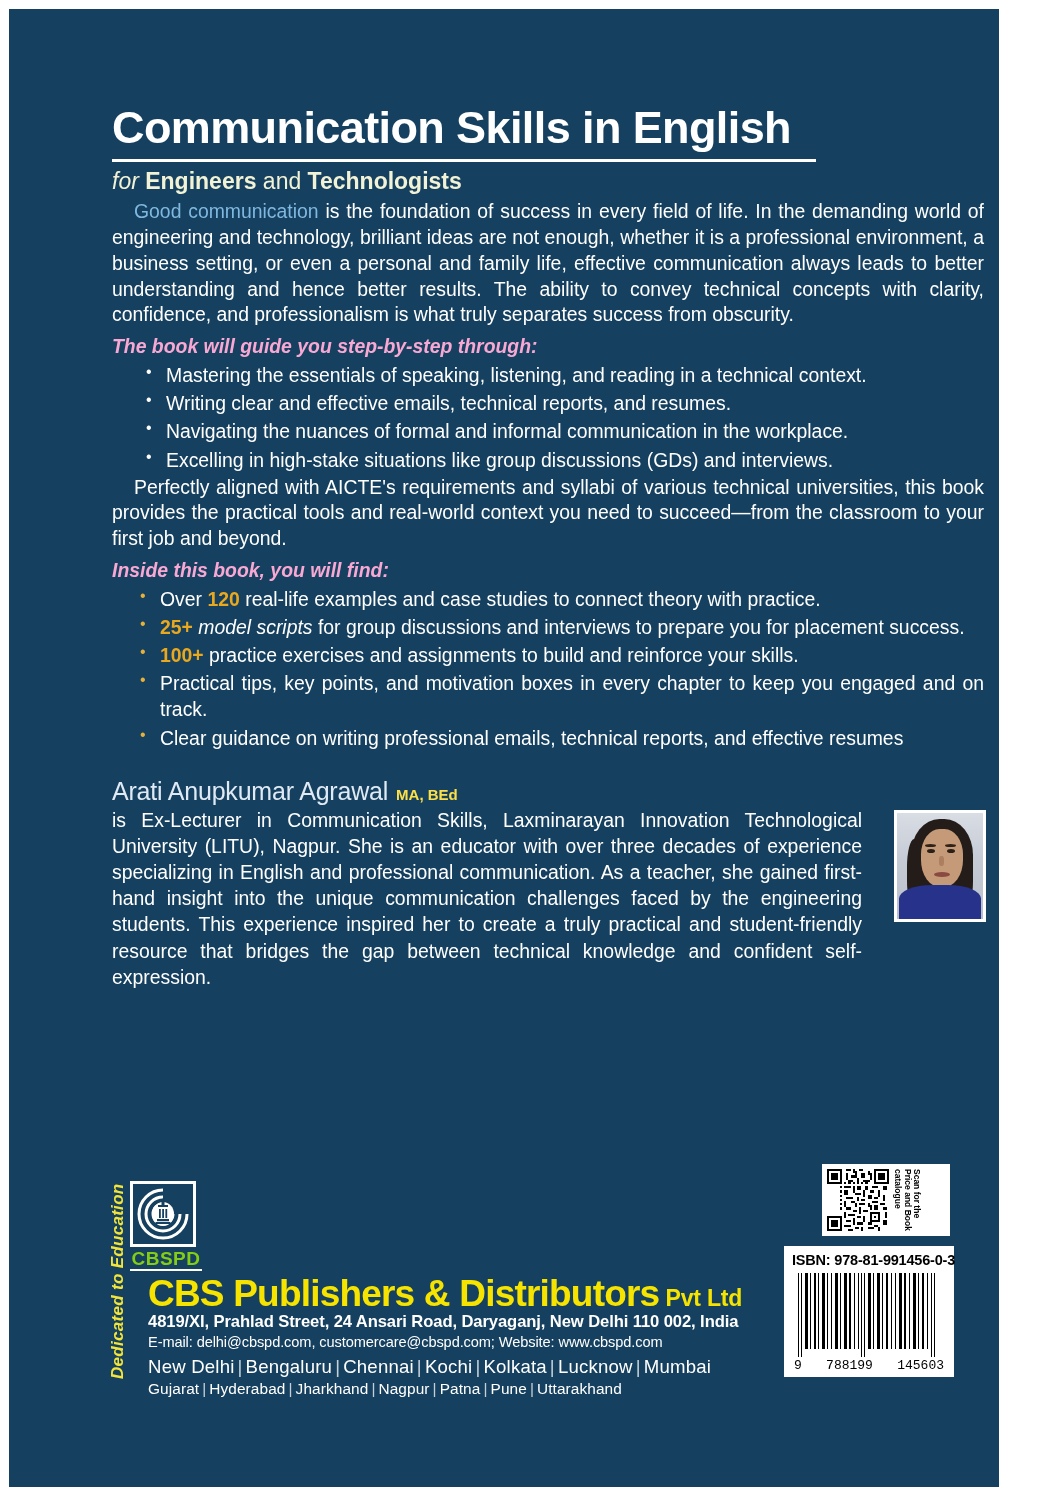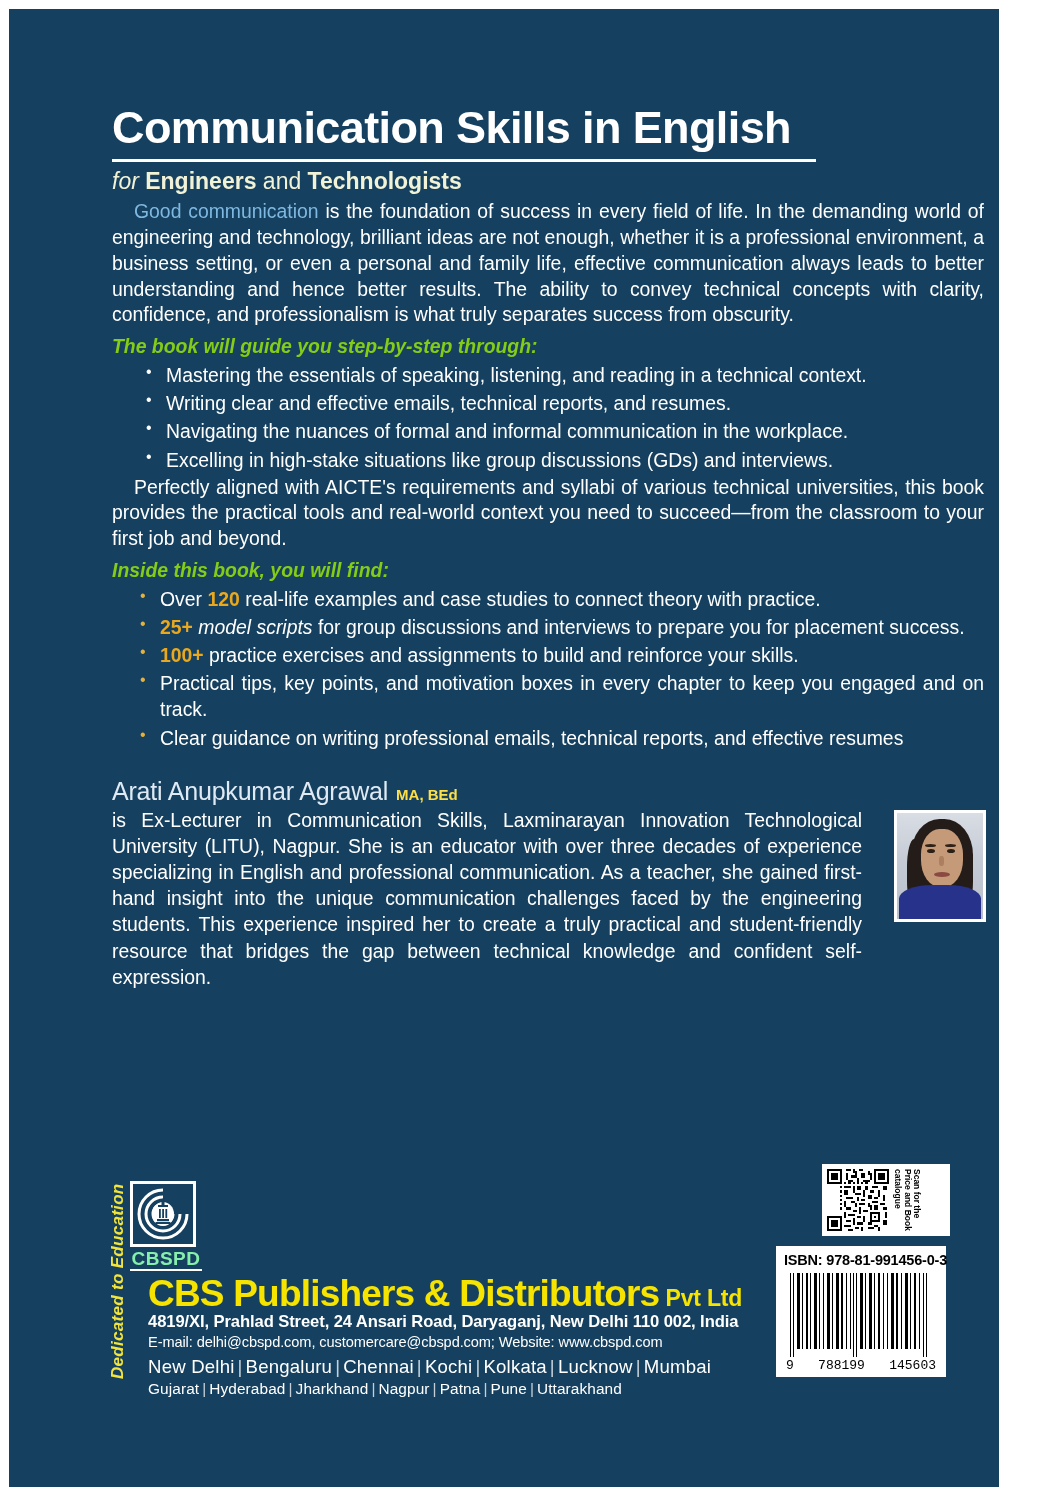--- a/index.html
+++ b/index.html
@@ -62,21 +62,21 @@
     color: #ffffff;
     margin-bottom: 3px;
   }
   p.body.indent { text-indent: 22px; }
   .hl-blue { color: #7fb8e0; }
 
   .lead-in {
     font-size: 19.4px;
     font-style: italic;
     font-weight: 700;
-    color: #84cc16;
+    color: #f9a8d4;
     margin-top: 7px;
     margin-bottom: 4px;
   }
 
   
   ul.blist {
     list-style: none;
     margin: 0 0 2px 0;
     padding: 0;
   }
@@ -183,21 +183,21 @@
   }
   .logo-row { margin-left: 18px; }
   .cbspd-logo { width: 78px; }
   .logo-box {
     width: 66px; height: 66px;
     border: 3px solid #ffffff;
     position: relative;
     overflow: hidden;
   }
   .logo-name {
-    font-size: 19px; font-weight: 700; color: #86efac;
+    font-size: 19px; font-weight: 700; color: #84cc16;
     letter-spacing: 0.5px; line-height: 1;
     margin-top: 2px;
     border-bottom: 2px solid #ffffff;
     width: 72px; text-align: center;
     padding-bottom: 1px;
   }
   .pub-name {
     margin-left: 18px;
     font-size: 37px;
     font-weight: 700;
@@ -245,21 +245,21 @@
     font-size: 8.5px;
     font-weight: 700;
     color: #000000;
     line-height: 1.15;
     margin-left: 3px;
     max-height: 62px;
     white-space: normal;
   }
   .barcode-block {
     position: absolute;
-    right: 62px; top: 1246px;
+    right: 54px; top: 1246px;
     width: 170px;
     background: #ffffff;
     padding: 6px 8px 4px 8px;
   }
   .isbn-text {
     font-size: 14.5px; font-weight: 700; color: #000000;
     text-align: center; letter-spacing: -0.2px; margin-bottom: 3px;
     white-space: nowrap;
   }
   .bars { height: 86px; display: flex; align-items: flex-end; justify-content: center; }

